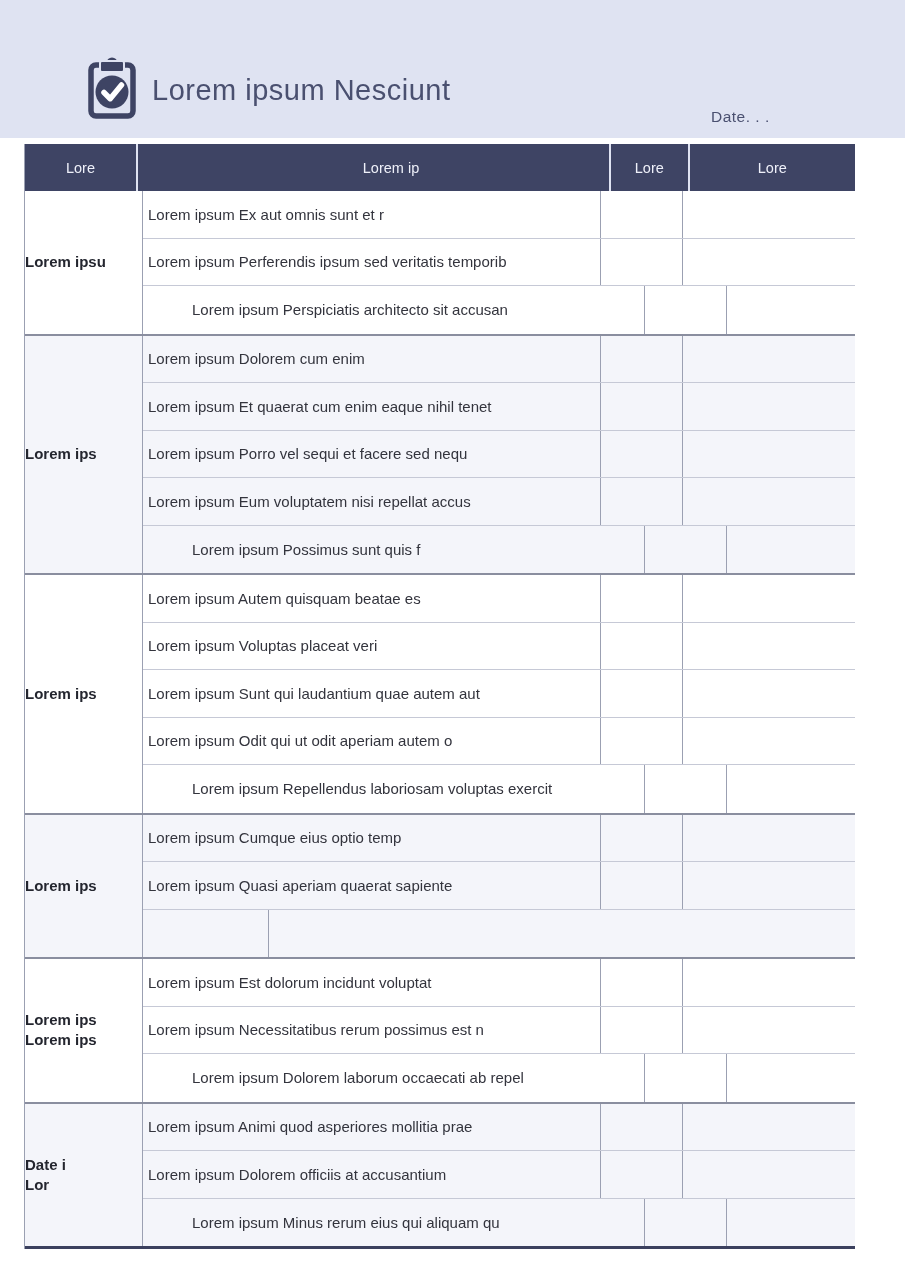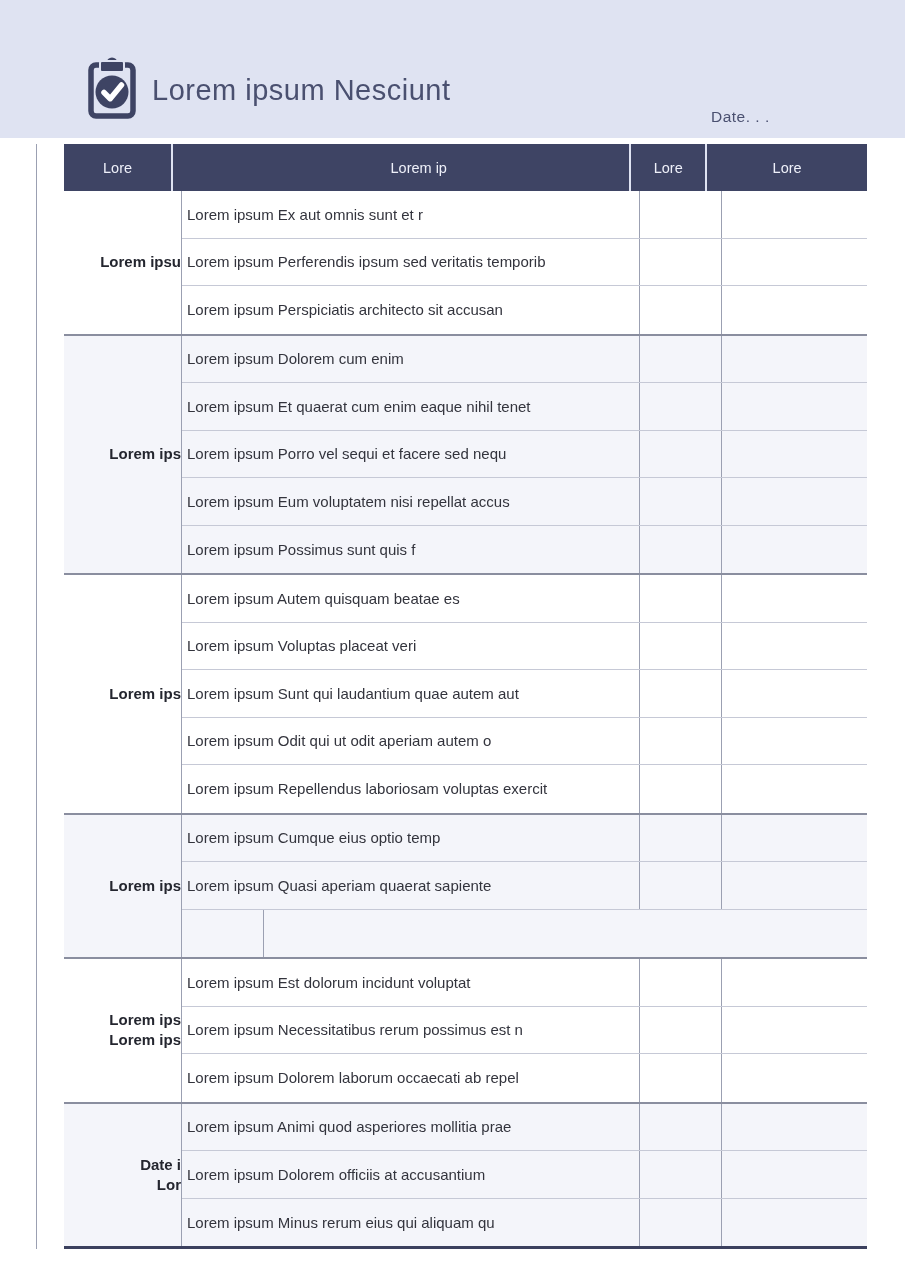--- a/index.html
+++ b/index.html
@@ -30,23 +30,22 @@
   .page-title{
     position:absolute;left:152px;top:76px;
     font-size:29px;color:var(--title-color);
     letter-spacing:0.5px;line-height:1;
   }
   .date-label{
     position:absolute;left:711px;top:108px;
     font-size:15.5px;color:var(--title-color);letter-spacing:0.5px;
   }
   .sheet{
-    position:absolute;left:36px;top:144px;width:831px;
+    position:absolute;left:24px;top:144px;width:831px;
     border-left:1px solid var(--grid-mid);
-    padding-left:27px;
   }
   .thead{
     display:flex;height:47px;background:var(--accent);
   }
   .th{
     display:flex;align-items:center;justify-content:center;
     color:#eef0f9;font-size:14.5px;
   }
   .th.sep{border-right:2px solid var(--band);}
   .th-c1{width:118px;}
@@ -54,28 +53,28 @@
   .th-c3{width:82px;}
   .th-c4{width:173px;}
   .group{
     display:flex;border-bottom:2px solid var(--grid-group);
     background:#ffffff;
   }
   .group.shaded{background:var(--shaded);}
   .group:last-child{border-bottom:3px solid #3b405e;}
   .glabel{
     width:118px;display:flex;flex-direction:column;
-    align-items:flex-end;justify-content:center;
+    align-items:flex-start;justify-content:center;
     border-right:1px solid var(--grid-mid);
     font-weight:bold;font-size:15px;color:#24262f;line-height:1.35;
     text-align:center;
   }
   .grows{flex:1;display:flex;flex-direction:column;}
   .trow{display:flex;height:47.5px;border-bottom:1px solid var(--grid-light);}
-  .trow:last-child{border-bottom:none;}
+  .trow:last-child{border-bottom:none;margin-left:44px;}
   .cell-task{
     width:458px;display:flex;align-items:center;
     border-right:1px solid var(--grid-mid);
     padding-left:5px;font-size:15px;color:var(--text-dark);
   }
   .cell-check{width:82px;border-right:1px solid var(--grid-mid);}
   .cell-note{flex:1;}
 </style>
 </head>
 <body>

